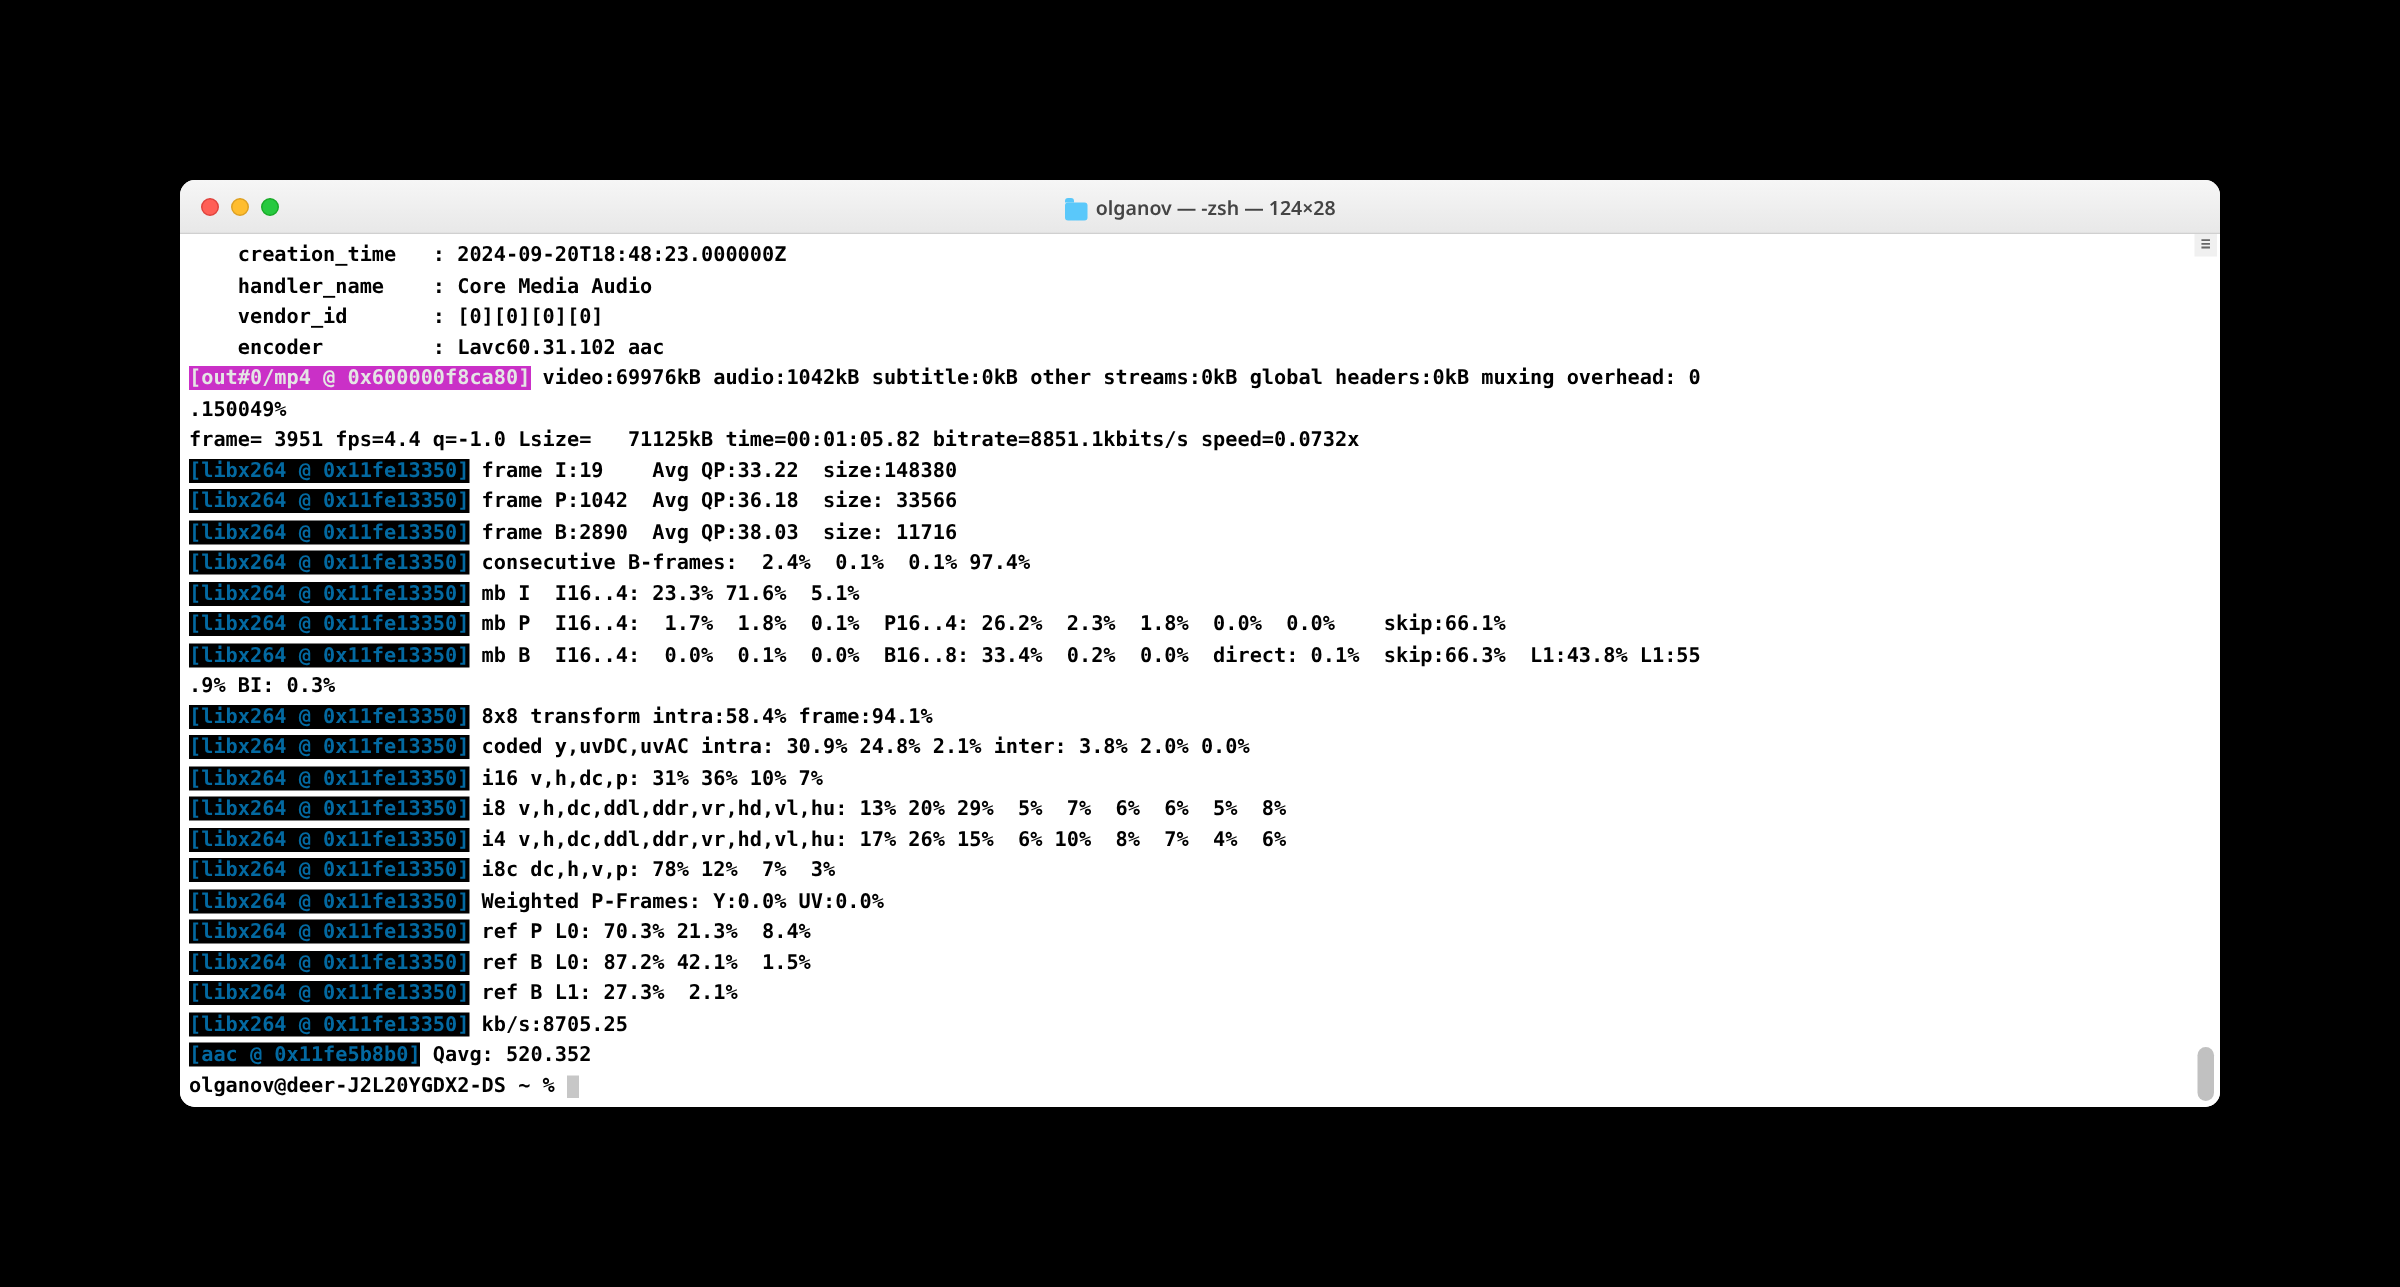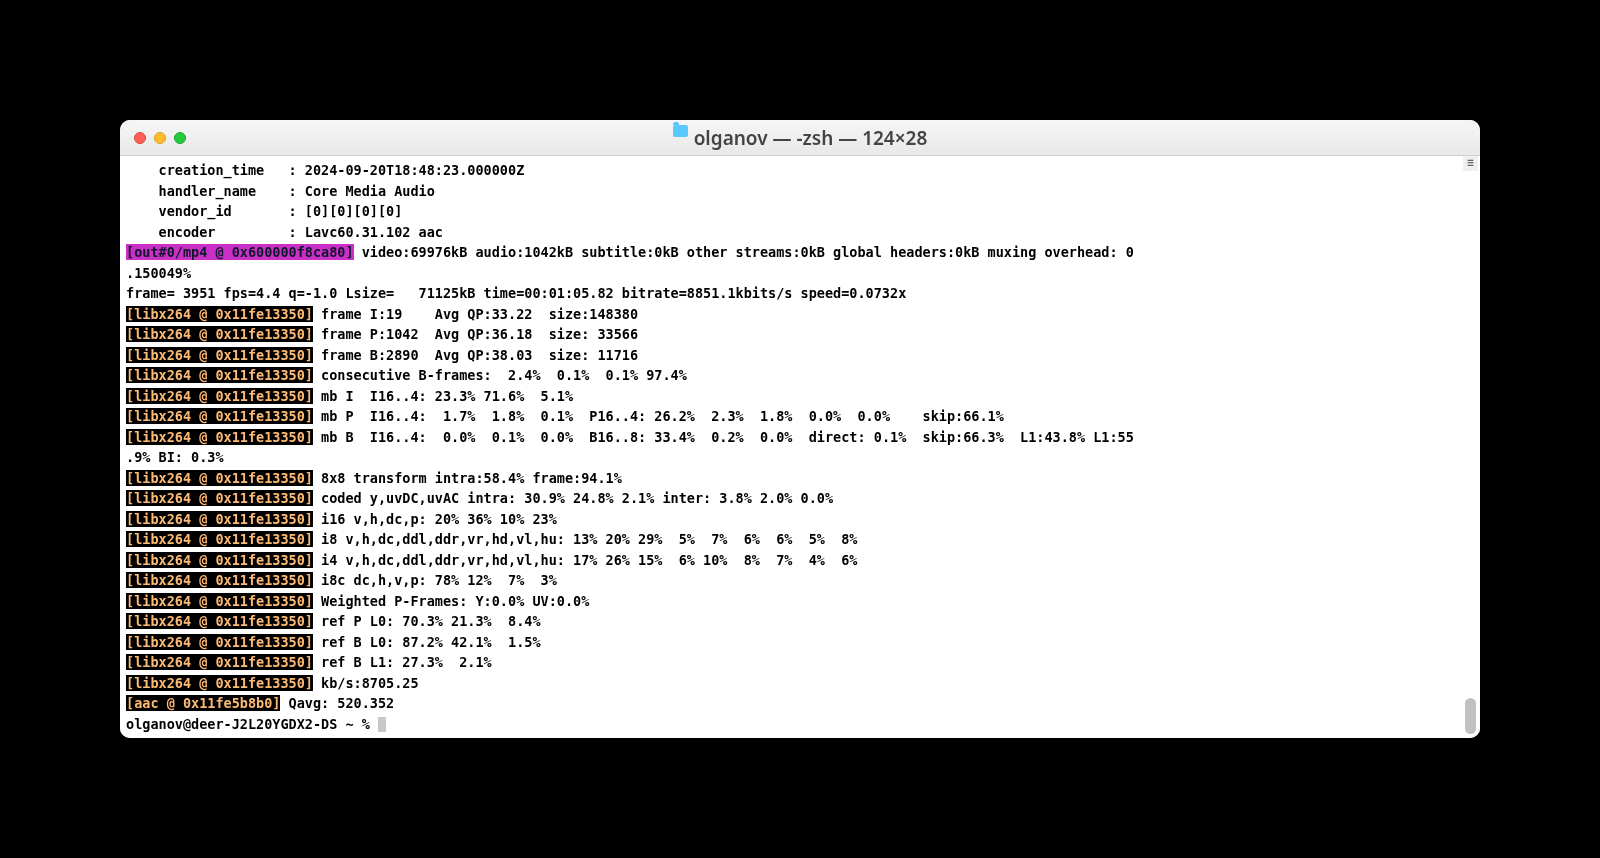--- a/index.html
+++ b/index.html
@@ -23,41 +23,41 @@
       border-bottom: 1px solid #d0d0d0;
       display: flex; align-items: center; position: relative;
     }
     .traffic { display:flex; gap:8px; padding-left:14px; }
     .dot { width:12px;height:12px;border-radius:50%; }
     .red{background:#ff5f56;border:.5px solid #e0443e;}
     .yellow{background:#ffbd2e;border:.5px solid #dea123;}
     .green{background:#27c93f;border:.5px solid #1aab29;}
     .title {
       position:absolute; left:0; right:0; text-align:center;
-      font-size:19px; font-weight:600; color:#444;
-      display:flex; align-items:flex-start; justify-content:center; gap:6px;
+      font-size:13px; font-weight:600; color:#444;
+      display:flex; align-items:flex-end; justify-content:center; gap:6px;
       pointer-events:none;
     }
     .folder-icon{width:15px;height:12px;background:#5ac8fa;border-radius:2px;position:relative;}
     .folder-icon::before{content:"";position:absolute;top:-3px;left:0;width:6px;height:3px;background:#5ac8fa;border-radius:2px 2px 0 0;}
     .content {
       background:#fff; color:#000;
       font-family: "SF Mono", Menlo, Consolas, monospace;
       font-size: 13.5px; line-height: 20.5px;
       padding: 4px 0 4px 6px;
       white-space: pre; overflow:hidden;
       font-weight:600;
       position:relative;
     }
     .scrollbar-track{position:absolute;right:2px;top:0;bottom:0;width:15px;}
     .scrollbar-thumb{position:absolute;right:2px;bottom:4px;width:11px;height:36px;border-radius:6px;background:#c1c1c1;}
     .scrollbar-icon{position:absolute;right:0;top:0;width:15px;height:15px;background:#f0f0f0;display:flex;align-items:center;justify-content:center;}
     .scrollbar-icon::before{content:"≡";font-size:11px;color:#666;}
-    .hl-mag{background:#ca30c7;color:#0f172a;}
-    .hl-cyan{background:#000;color:#fdba74;}
+    .hl-mag{background:#ca30c7;color:#e5e5e5;}
+    .hl-cyan{background:#000;color:#0369a1;}
     .cursor{display:inline-block;width:8px;height:15px;background:#c7c7c7;vertical-align:text-bottom;}
   </style>
 </head>
 <body>
 
 <div class="window">
   <div class="titlebar">
     <div class="traffic">
       <div class="dot red"></div>
       <div class="dot yellow"></div>
@@ -78,21 +78,21 @@
 <span class="hl-cyan">[libx264 @ 0x11fe13350]</span><span> frame I:19    Avg QP:33.22  size:148380</span>
 <span class="hl-cyan">[libx264 @ 0x11fe13350]</span><span> frame P:1042  Avg QP:36.18  size: 33566</span>
 <span class="hl-cyan">[libx264 @ 0x11fe13350]</span><span> frame B:2890  Avg QP:38.03  size: 11716</span>
 <span class="hl-cyan">[libx264 @ 0x11fe13350]</span><span> consecutive B-frames:  2.4%  0.1%  0.1% 97.4%</span>
 <span class="hl-cyan">[libx264 @ 0x11fe13350]</span><span> mb I  I16..4: 23.3% 71.6%  5.1%</span>
 <span class="hl-cyan">[libx264 @ 0x11fe13350]</span><span> mb P  I16..4:  1.7%  1.8%  0.1%  P16..4: 26.2%  2.3%  1.8%  0.0%  0.0%    skip:66.1%</span>
 <span class="hl-cyan">[libx264 @ 0x11fe13350]</span><span> mb B  I16..4:  0.0%  0.1%  0.0%  B16..8: 33.4%  0.2%  0.0%  direct: 0.1%  skip:66.3%  L1:43.8% L1:55</span>
 <span>.9% BI: 0.3%</span>
 <span class="hl-cyan">[libx264 @ 0x11fe13350]</span><span> 8x8 transform intra:58.4% frame:94.1%</span>
 <span class="hl-cyan">[libx264 @ 0x11fe13350]</span><span> coded y,uvDC,uvAC intra: 30.9% 24.8% 2.1% inter: 3.8% 2.0% 0.0%</span>
-<span class="hl-cyan">[libx264 @ 0x11fe13350]</span><span> i16 v,h,dc,p: 20% 36% 10% 23%</span>
+<span class="hl-cyan">[libx264 @ 0x11fe13350]</span><span> i16 v,h,dc,p: 31% 36% 10% 7%</span>
 <span class="hl-cyan">[libx264 @ 0x11fe13350]</span><span> i8 v,h,dc,ddl,ddr,vr,hd,vl,hu: 13% 20% 29%  5%  7%  6%  6%  5%  8%</span>
 <span class="hl-cyan">[libx264 @ 0x11fe13350]</span><span> i4 v,h,dc,ddl,ddr,vr,hd,vl,hu: 17% 26% 15%  6% 10%  8%  7%  4%  6%</span>
 <span class="hl-cyan">[libx264 @ 0x11fe13350]</span><span> i8c dc,h,v,p: 78% 12%  7%  3%</span>
 <span class="hl-cyan">[libx264 @ 0x11fe13350]</span><span> Weighted P-Frames: Y:0.0% UV:0.0%</span>
 <span class="hl-cyan">[libx264 @ 0x11fe13350]</span><span> ref P L0: 70.3% 21.3%  8.4%</span>
 <span class="hl-cyan">[libx264 @ 0x11fe13350]</span><span> ref B L0: 87.2% 42.1%  1.5%</span>
 <span class="hl-cyan">[libx264 @ 0x11fe13350]</span><span> ref B L1: 27.3%  2.1%</span>
 <span class="hl-cyan">[libx264 @ 0x11fe13350]</span><span> kb/s:8705.25</span>
 <span class="hl-cyan">[aac @ 0x11fe5b8b0]</span><span> Qavg: 520.352</span>
 <span>olganov@deer-J2L20YGDX2-DS ~ % </span><span class="cursor"></span>

